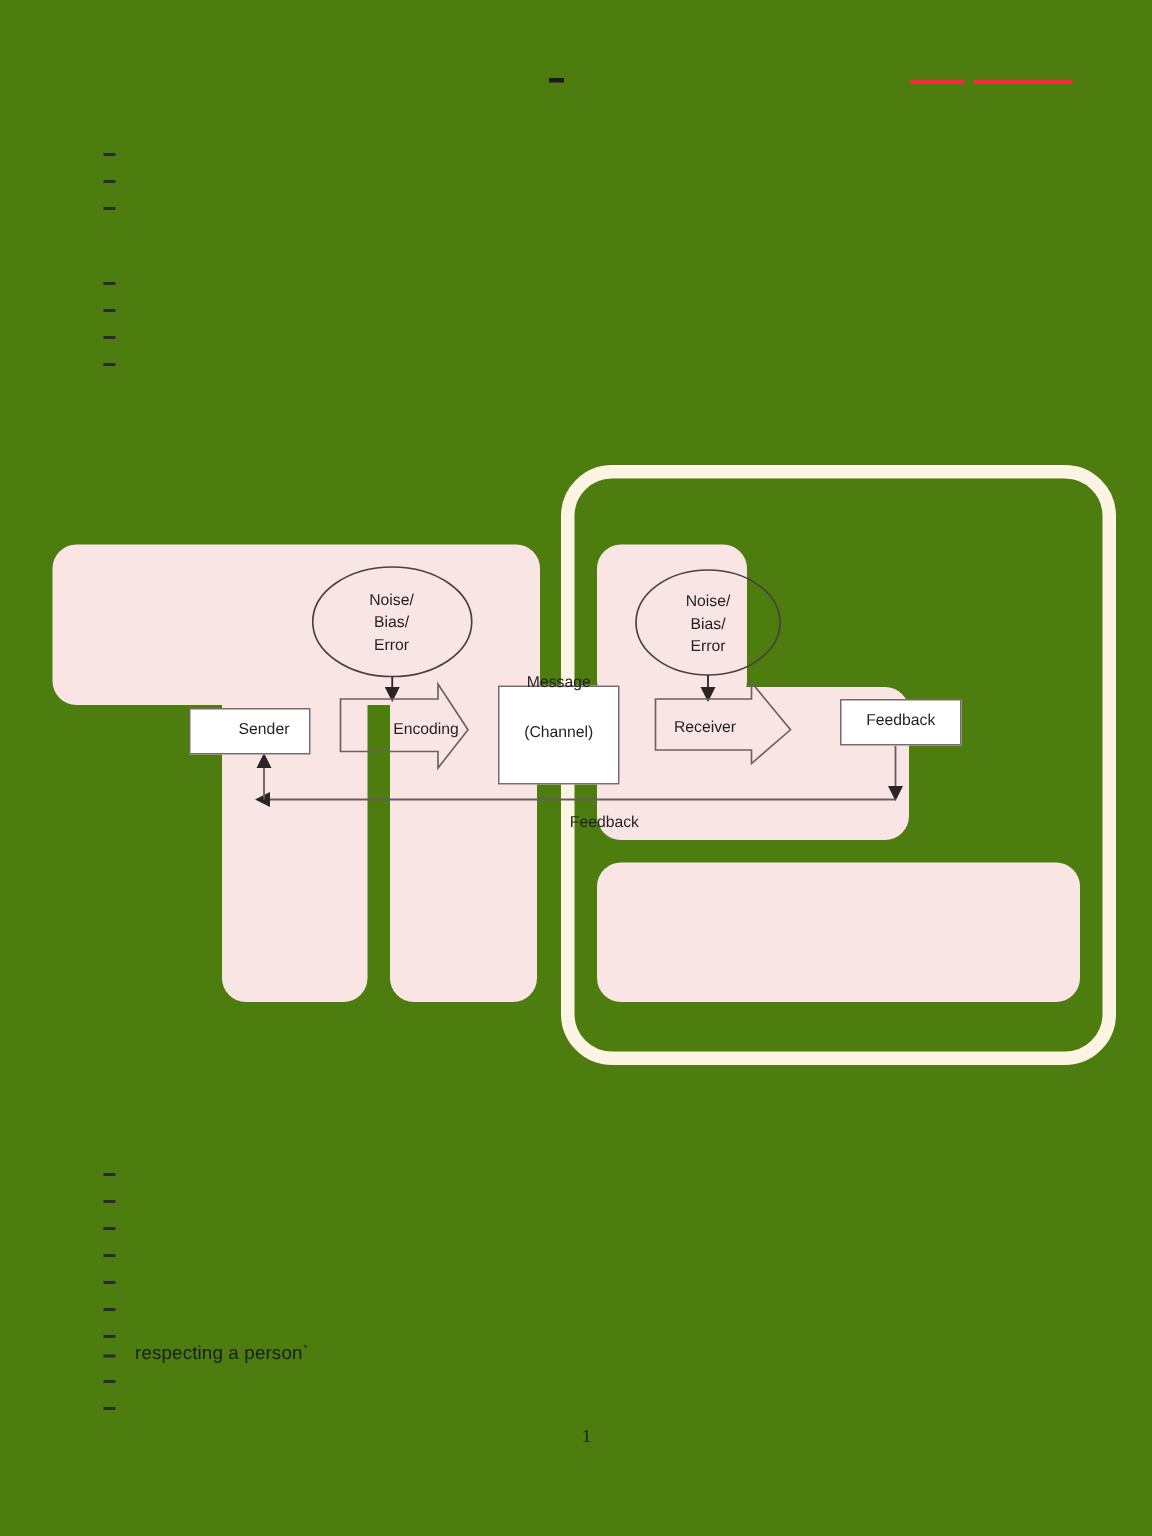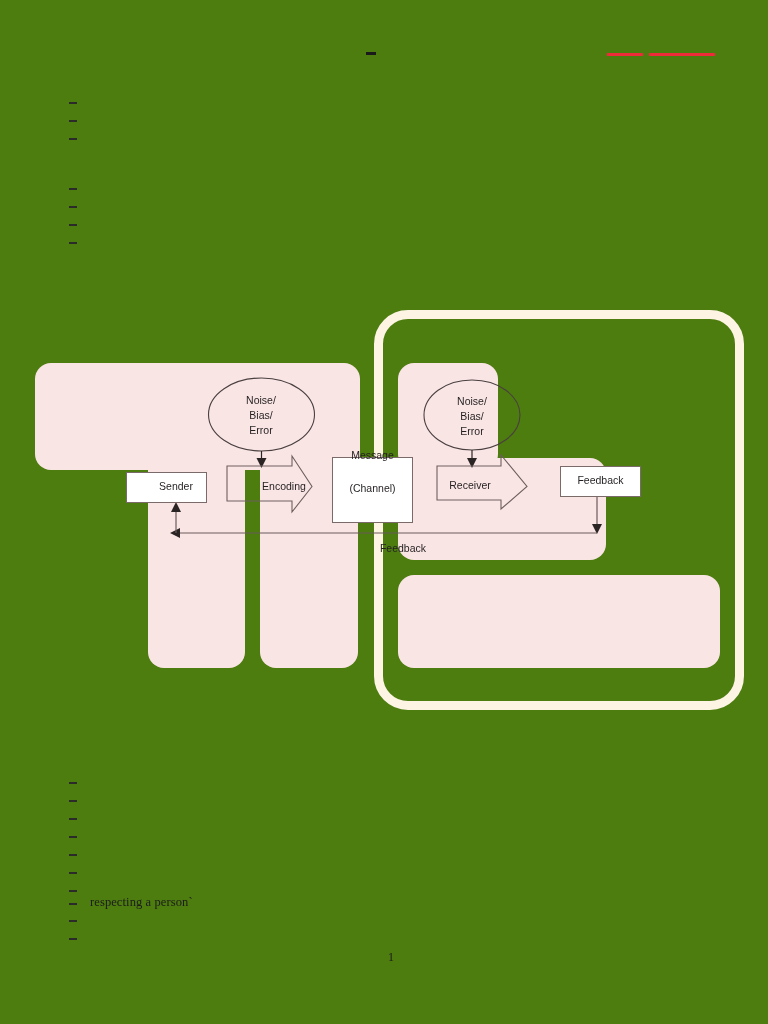--- a/index.html
+++ b/index.html
@@ -32,21 +32,21 @@
     width: 10px;
   }
   .redline {
     position: absolute;
     background: #ef2b3a;
     height: 3px;
   }
 
   .bullet-text {
     position: absolute;
-    font-family: Liberation Serif, serif;
+    font-family: Liberation Sans, sans-serif;
     font-size: 12.5px;
     color: #1c1c1c;
     white-space: nowrap;
     letter-spacing: 0.1px;
   }
 
   
   .blob {
     position: absolute;
     background: #fae5e5;

